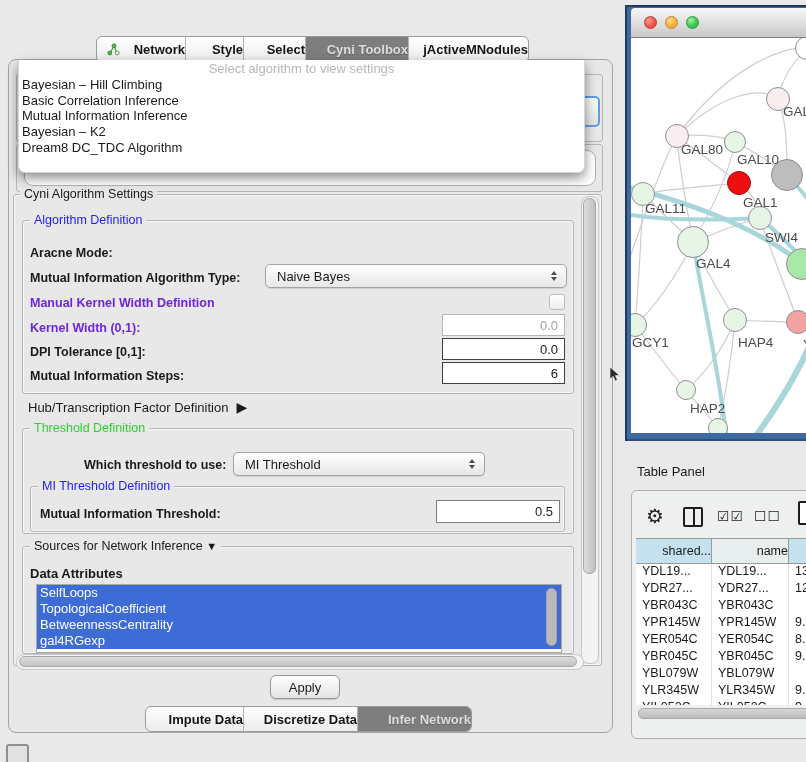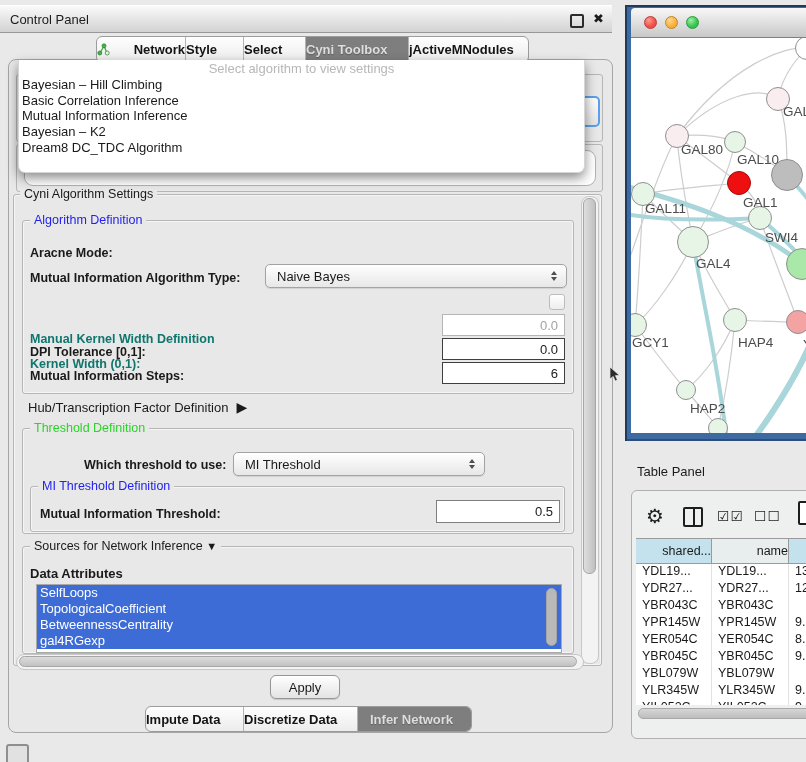--- a/index.html
+++ b/index.html
@@ -9,29 +9,29 @@
   .cp-titlebar{position:absolute;left:0;top:5px;width:612px;height:28px;
       background:linear-gradient(#fafafa,#d2d2d2);border-top:1px solid #fff;
       border-bottom:1px solid #979797;display:flex;align-items:center;padding:0 10px;box-sizing:border-box;}
   .cp-title{font-size:13px;color:#1c1c1c;}
   .float-btn{position:absolute;right:28px;top:8px;width:10px;height:10px;border:2px solid #2b2b2b;border-radius:2px;}
   .close-btn{position:absolute;right:8px;top:5px;font-size:13px;font-weight:bold;color:#1b1b1b;}
   .content-box{position:absolute;left:8px;top:59px;width:603px;height:672px;background:#e8e8e8;
       border:1px solid #a5a5a5;border-radius:8px;}
   .tabbar{position:absolute;display:flex;background:linear-gradient(#fefefe,#ececec);
       border:1px solid #9c9c9c;border-radius:6px;overflow:hidden;font-size:13px;font-weight:bold;z-index:5;}
-  .tab{display:flex;align-items:center;justify-content:space-between;gap:14px;border-right:1px solid #b3b3b3;color:#141414;height:100%;box-sizing:border-box;}
+  .tab{display:flex;align-items:center;justify-content:flex-end;gap:14px;border-right:1px solid #b3b3b3;color:#141414;height:100%;box-sizing:border-box;}
   .tab:last-child{border-right:none;}
   .tab.active{background:#7e7e7e;color:#dedede;text-shadow:0 1px 1px rgba(0,0,0,.25);}
   
   .gbox{position:absolute;border:1px solid #b6b6b6;border-radius:3px;box-shadow:inset 0 0 0 1px rgba(255,255,255,.55);}
   .gtitle{position:absolute;font-size:12.5px;line-height:13px;background:#e8e8e8;padding:0 4px;white-space:nowrap;z-index:3;}
   .blue{color:#2222ee;} .green{color:#2bd32b;}
   .blabel{position:absolute;font-weight:bold;font-size:12.5px;white-space:nowrap;z-index:3;text-align:right;}
-  .graytxt{color:#0f766e;margin-top:36px;}
+  .graytxt{color:#6d28d9;}
   .combo{position:absolute;background:linear-gradient(#ffffff,#e7e7e7);border:1px solid #a3a3a3;border-radius:5px;
       display:flex;align-items:center;padding:0 24px 0 11px;font-size:13px;box-sizing:border-box;z-index:3;box-shadow:0 1px 1px rgba(0,0,0,.1);}
   .combo .arrows{position:absolute;right:9px;top:50%;transform:translateY(-50%);display:flex;flex-direction:column;gap:2px;}
   .tri-up{width:0;height:0;border-left:3.5px solid transparent;border-right:3.5px solid transparent;border-bottom:4.5px solid #4d4d4d;}
   .tri-dn{width:0;height:0;border-left:3.5px solid transparent;border-right:3.5px solid transparent;border-top:4.5px solid #4d4d4d;}
   .field{position:absolute;background:#fff;border:1px solid #b5b5b5;display:flex;align-items:center;justify-content:flex-end;
       padding:0 6px;font-size:13px;box-sizing:border-box;z-index:3;}
   .field.strong{border:1px solid #3f3f3f;}
   .checkbox{position:absolute;width:14px;height:14px;border:1px solid #bcbcbc;border-radius:3px;background:linear-gradient(#fff,#ededed);z-index:3;}
   .attr-list{position:absolute;background:#fff;border:1px solid #a9a9a9;overflow:hidden;z-index:3;}
@@ -76,25 +76,20 @@
   .trow{display:grid;grid-template-columns:76px 77px 70px;height:17px;line-height:17px;font-size:12.5px;background:#fff;}
   .trow span{padding:0 6px;overflow:hidden;white-space:nowrap;border-right:1px solid #e2e2e2;box-sizing:border-box;}
   .hthumb{position:absolute;background:linear-gradient(#d6d6d6,#bdbdbd);border:1px solid #a9a9a9;border-radius:5px;z-index:4;}
   .mini-btn{position:absolute;left:6px;top:744px;width:19px;height:17px;border:2px solid #8f8f8f;border-radius:3px;background:#e1e1e1;}
 </style>
 </head>
 <body>
 
 <div id="root">
 
-  <div class="cp-titlebar">
-    <span class="cp-title">Control Panel</span>
-    <span class="float-btn"></span>
-    <span class="close-btn">✖</span>
-  </div>
 
   <div class="content-box"></div>
 
   <div class="tabbar" style="left:96px;top:36px;width:431px;height:25px;">
     <div class="tab" style="width:89px;">
       <svg width="13" height="13" viewBox="0 0 13 13">
         <line x1="3" y1="10" x2="7" y2="3" stroke="#3aa53a" stroke-width="1.2"></line>
         <line x1="7" y1="3" x2="10" y2="10" stroke="#3aa53a" stroke-width="1.2"></line>
         <circle cx="7" cy="2.8" r="2" fill="#49b549" stroke="#2c7d2c" stroke-width=".7"></circle>
         <circle cx="2.8" cy="10" r="2" fill="#49b549" stroke="#2c7d2c" stroke-width=".7"></circle>

